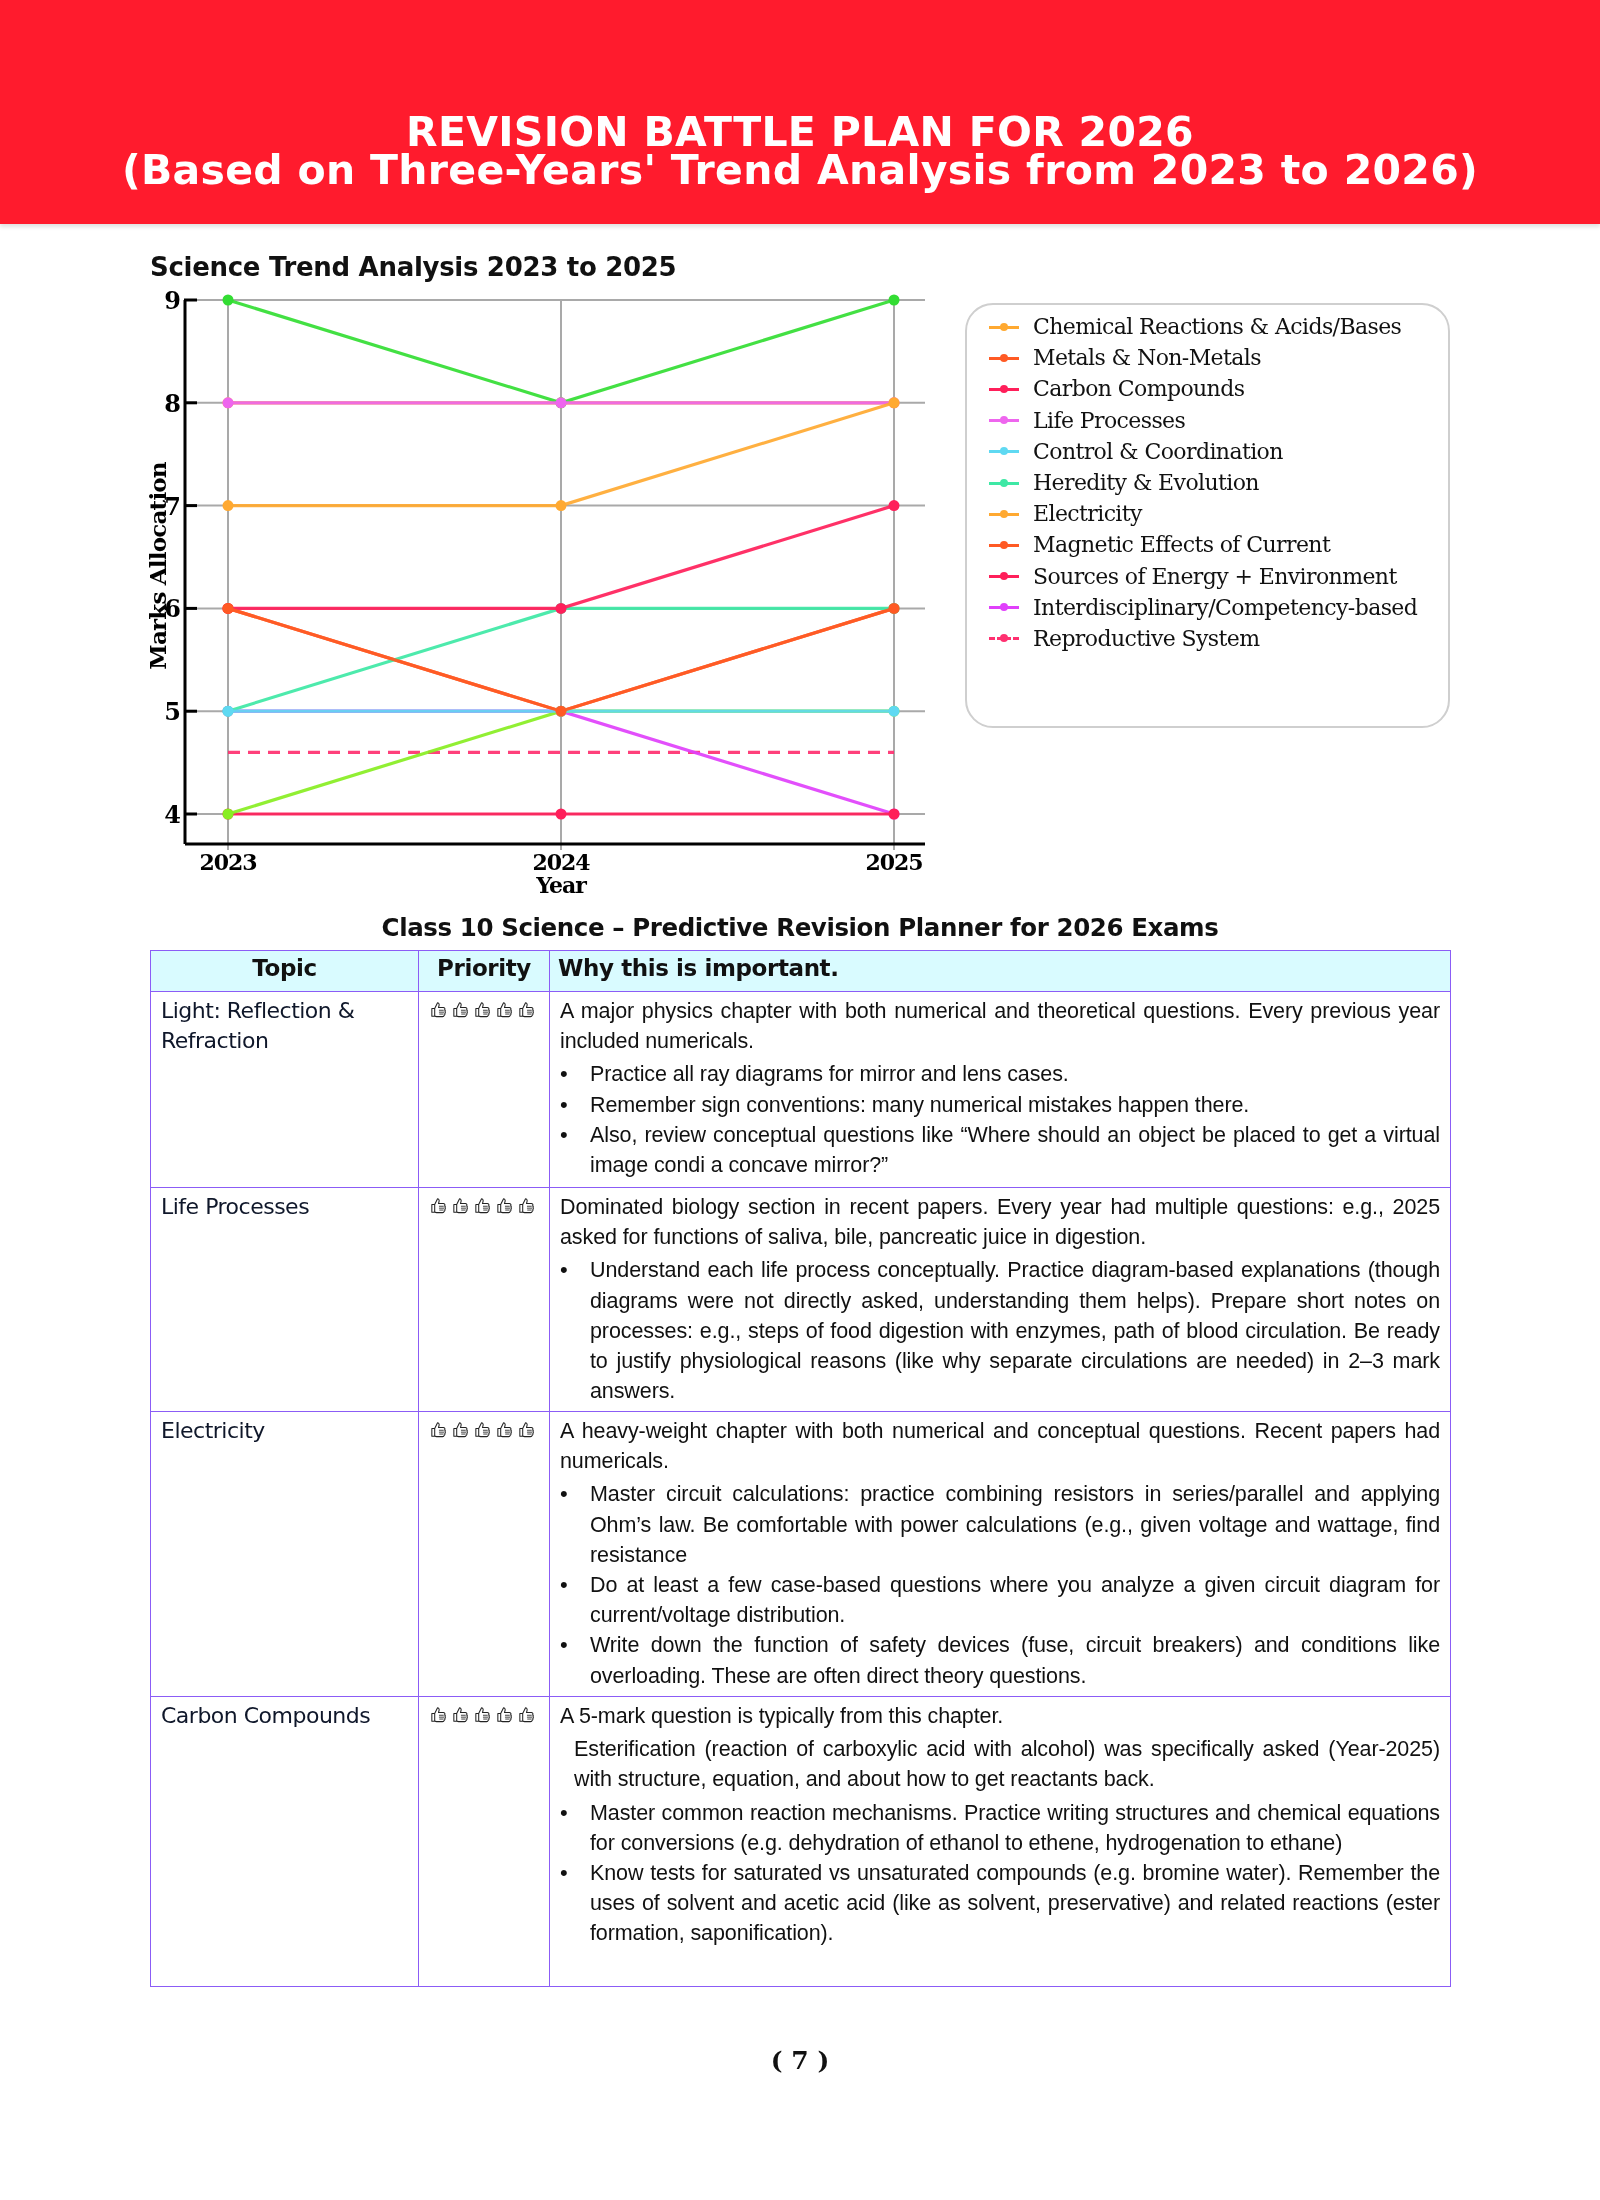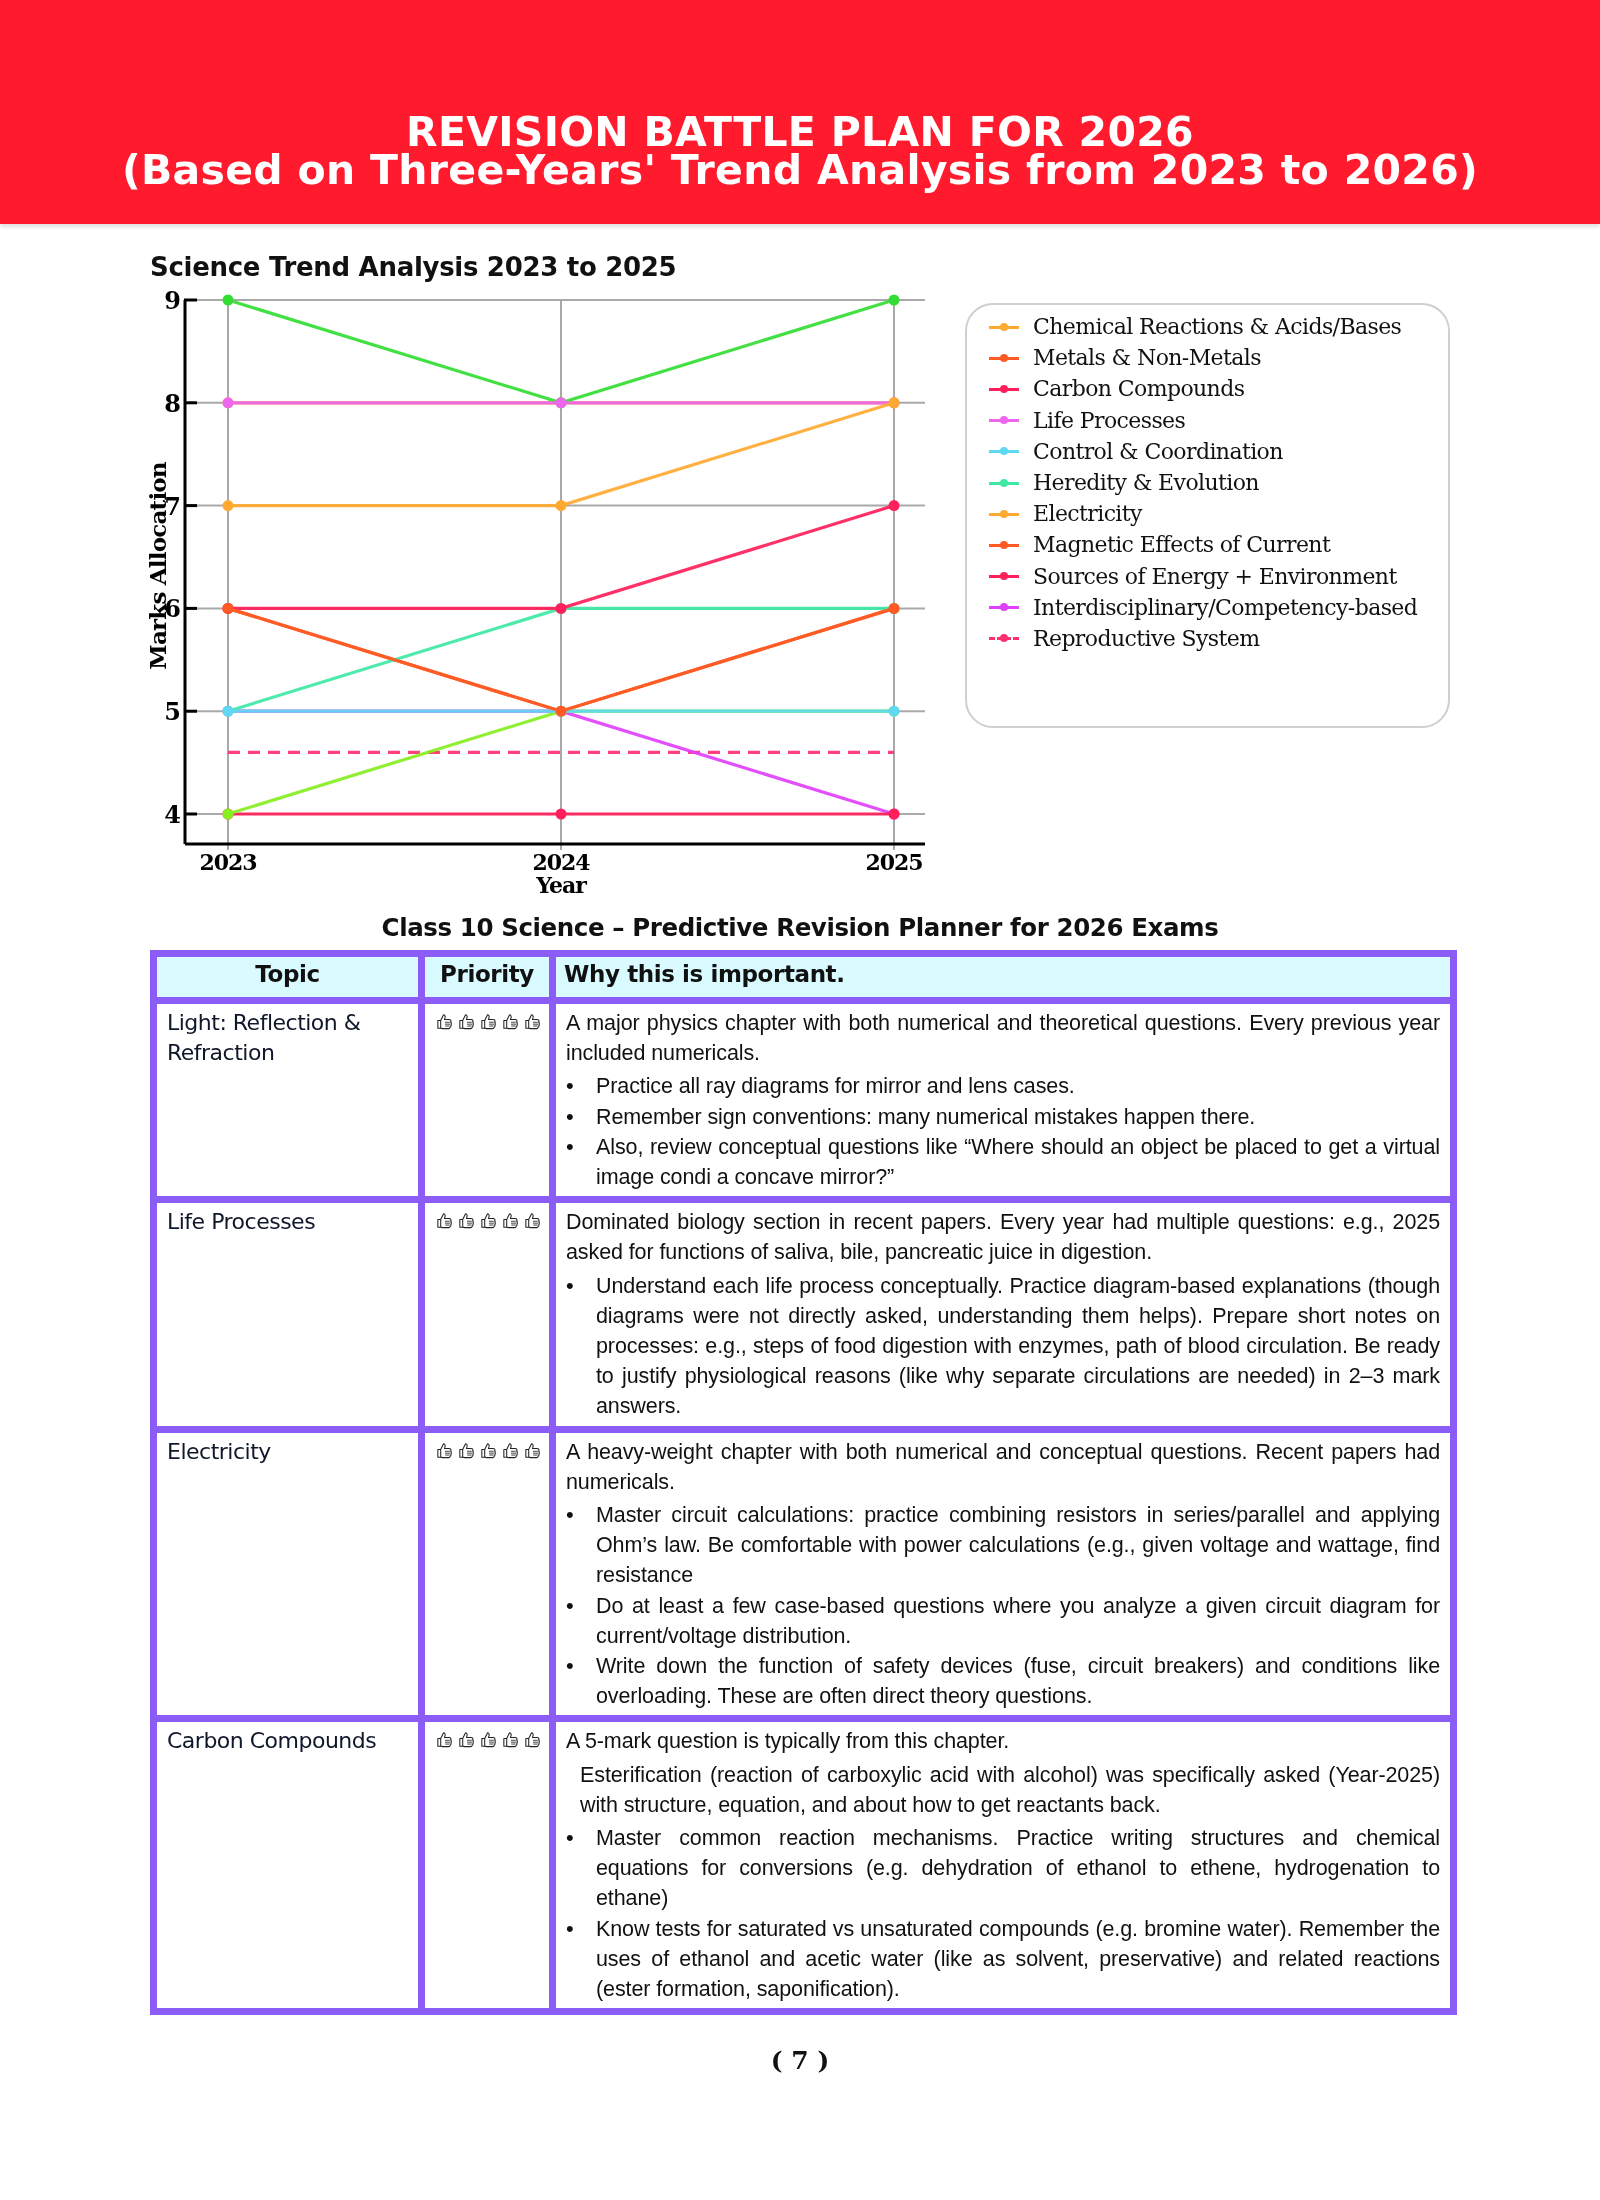--- a/index.html
+++ b/index.html
@@ -11,21 +11,21 @@
   .chart-title { position:absolute; left:150px; top:252px; font-size:26px; font-weight:bold; font-family:"DejaVu Sans", sans-serif; letter-spacing:-0.3px; }
   #chart { position:absolute; left:0; top:0; width:1000px; height:920px; }
   .legend { position:absolute; left:965px; top:303px; width:485px; height:425px; border:2px solid #cfcfcf; border-radius:28px; box-sizing:border-box; padding:6px 0 0 22px; }
   .legend-item { display:flex; align-items:center; height:31.2px; font-family:"DejaVu Serif", serif; font-size:22px; letter-spacing:-0.6px; color:#111; }
   .legend-swatch { width:30px; height:14px; position:relative; margin-right:14px; flex:0 0 auto; }
   .legend-swatch .ln { position:absolute; left:0; right:0; top:6px; height:3px; }
   .legend-swatch .dt { position:absolute; left:11px; top:3px; width:8px; height:8px; border-radius:50%; }
   .legend-swatch.dashed .ln { background:none !important; border-top:3px dashed; }
   .table-caption { position:absolute; left:150px; width:1300px; top:913px; text-align:center; font-size:24.5px; font-weight:bold; font-family:"DejaVu Sans", sans-serif; letter-spacing:-0.4px; }
   table.planner { position:absolute; left:150px; top:950px; width:1300px; border-collapse:collapse; table-layout:fixed; }
-  table.planner th, table.planner td { border:7px solid #8b5cf6; vertical-align:top; }
+  table.planner th, table.planner td { border:1px solid #8b5cf6; vertical-align:top; }
   table.planner th { background:#d9fbff; height:36px; font-size:23px; font-weight:bold; font-family:"DejaVu Sans", sans-serif; letter-spacing:-0.4px; padding:4px 8px 0 8px; }
   th.c-topic, th.c-priority { text-align:center; }
   th.c-why { text-align:left; }
   td.topic { font-size:22px; padding:4px 10px; line-height:30px; color:#0f172a; font-family:"DejaVu Sans", sans-serif; letter-spacing:-0.5px; }
   td.priority { padding:8px 10px; }
   td.why { padding:4px 10px 4px 10px; font-size:21.5px; line-height:30.2px; font-family:"Liberation Sans", sans-serif; text-align:justify; letter-spacing:-0.1px; }
   .why p { margin:0; }
   .why ul { margin:3px 0 0 0; padding:0 0 0 30px; list-style:none; }
   .why li { position:relative; }
   .why li::before { content:"\2022"; position:absolute; left:-30px; top:0; font-size:22px; }
@@ -346,20 +346,20 @@
                 <path d="M3 9 h3 v8 h-3 z M6 9 l3-6 c1 0 2 1 1.6 2.6 L10 8 h5.2 c1.2 0 1.9 1.1 1.5 2.1 l-0.2 0.4 c0.8 0.4 0.9 1.4 0.3 2 c0.6 0.5 0.5 1.5-0.2 1.9 c0.4 0.6 0.1 1.6-0.8 1.8 c0 0.9-0.7 1.3-1.5 1.3 H8 c-1 0-2-0.6-2-0.6 z" fill="#fff" stroke="#222" stroke-width="1.1" stroke-linejoin="round"></path>
                 <path d="M10.5 10.8 h5 M10.5 12.8 h5.4 M10.8 14.8 h4.6" stroke="#222" stroke-width="0.9"></path>
               </svg></span>
           </div>
         </td>
         <td class="why">
           <p>A 5-mark question is typically from this chapter.</p>
           <p style="margin-top: 3px; margin-left: 14px;">Esterification (reaction of carboxylic acid with alcohol) was specifically asked (Year-2025) with structure, equation, and about how to get reactants back.</p>
           <ul>
             <li>Master common reaction mechanisms. Practice writing structures and chemical equations for conversions (e.g. dehydration of ethanol to ethene, hydrogenation to ethane)</li>
-            <li>Know tests for saturated vs unsaturated compounds (e.g. bromine water). Remember the uses of ethanol and acetic water (like as solvent, preservative) and related reactions (ester formation, saponification).</li>
+            <li>Know tests for saturated vs unsaturated compounds (e.g. bromine water). Remember the uses of solvent and acetic acid (like as solvent, preservative) and related reactions (ester formation, saponification).</li>
           </ul>
         </td>
       </tr>
     </tbody>
 </table>
 
 <div class="page-num">( 7 )</div>
 
 </body></html>

